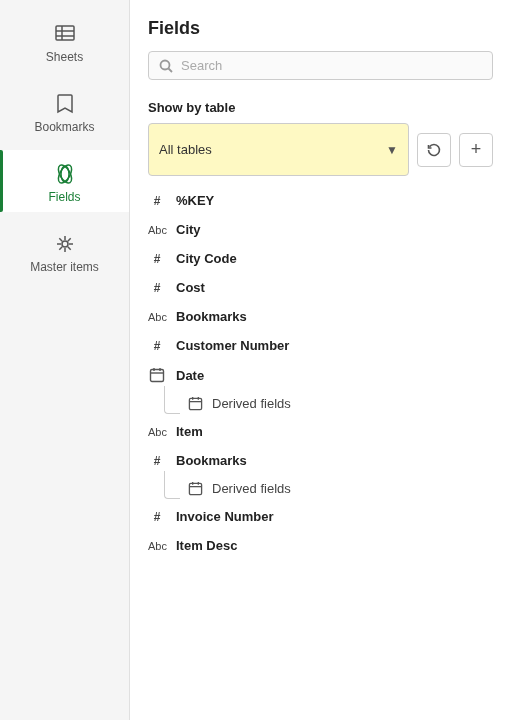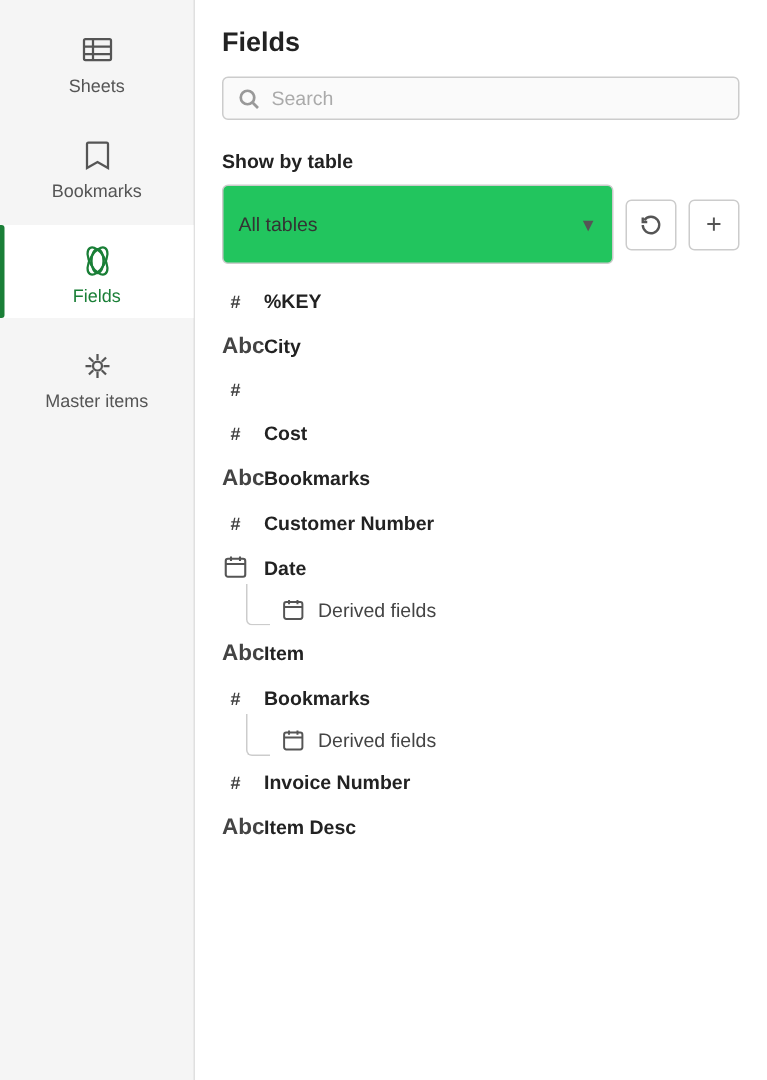--- a/index.html
+++ b/index.html
@@ -118,21 +118,21 @@
       align-items: center;
       gap: 8px;
     }
     .table-dropdown {
       display: flex;
       align-items: center;
       justify-content: space-between;
       border: 1px solid #ccc;
       border-radius: 4px;
       padding: 18px 10px;
-      background: #22c55e;
+      background: #fef9c3;
       cursor: pointer;
       flex: 1;
       font-size: 13px;
       color: #333;
     }
     .dropdown-chevron {
       color: #555;
       font-size: 12px;
     }
     .icon-btn {
@@ -182,22 +182,22 @@
       width: 18px;
       text-align: center;
       flex-shrink: 0;
       font-weight: 700;
     }
     .field-icon.hash {
       color: #444;
     }
     .field-icon.abc {
       color: #444;
-      font-size: 15px;
-      font-weight: 700;
+      font-size: 11px;
+      font-weight: 400;
       font-style: normal;
     }
     .field-icon.date-icon {
       width: 18px;
       display: flex;
       align-items: center;
       justify-content: center;
     }
     .field-name {
       flex: 1;
@@ -334,20 +334,21 @@
       <span class="field-name">%KEY</span>
     </div>
 
     <div class="field-item">
       <span class="field-icon abc">Abc</span>
       <span class="field-name">City</span>
     </div>
 
     <div class="field-item">
       <span class="field-icon hash">#</span>
+      <span class="field-name">City Code</span>
     </div>
 
     <div class="field-item">
       <span class="field-icon hash">#</span>
       <span class="field-name">Cost</span>
     </div>
 
     <div class="field-item">
       <span class="field-icon abc">Abc</span>
       <span class="field-name">Bookmarks</span>

